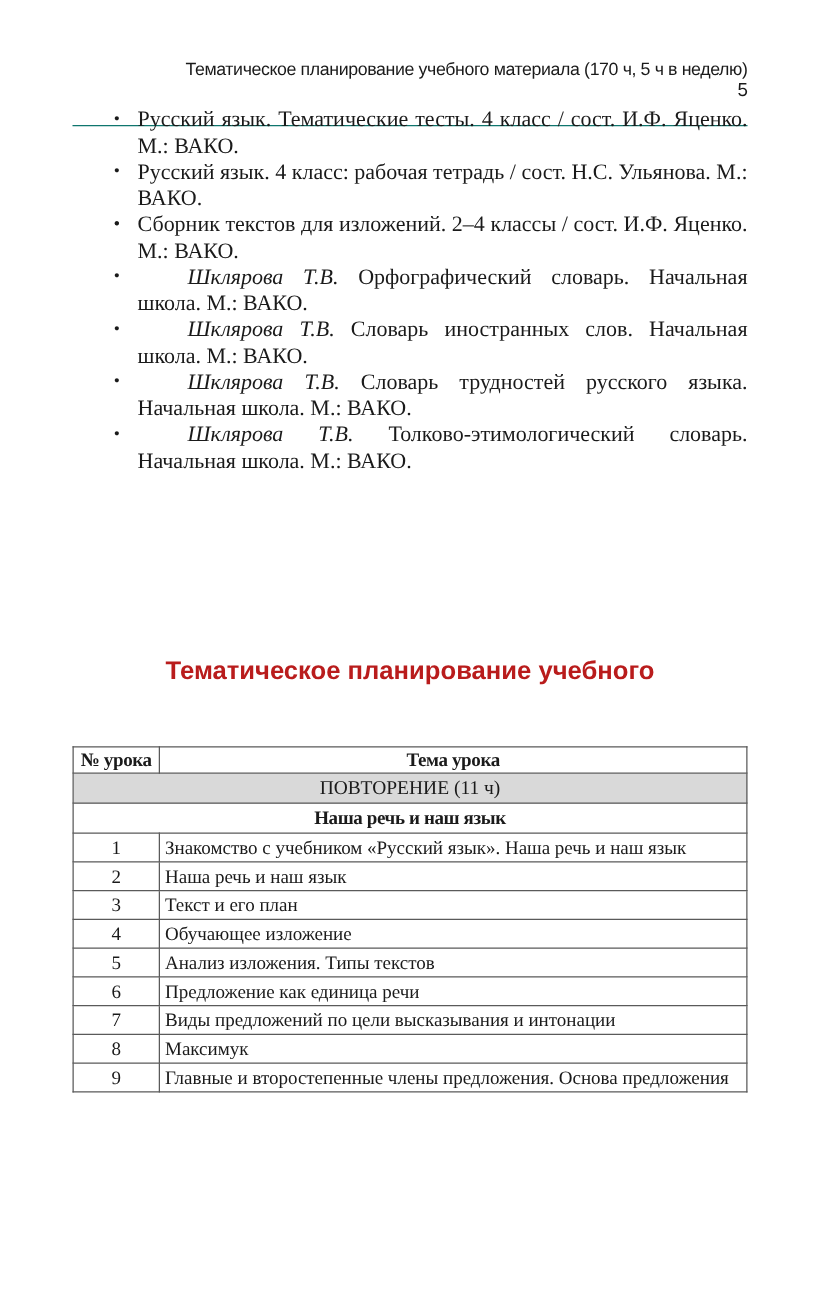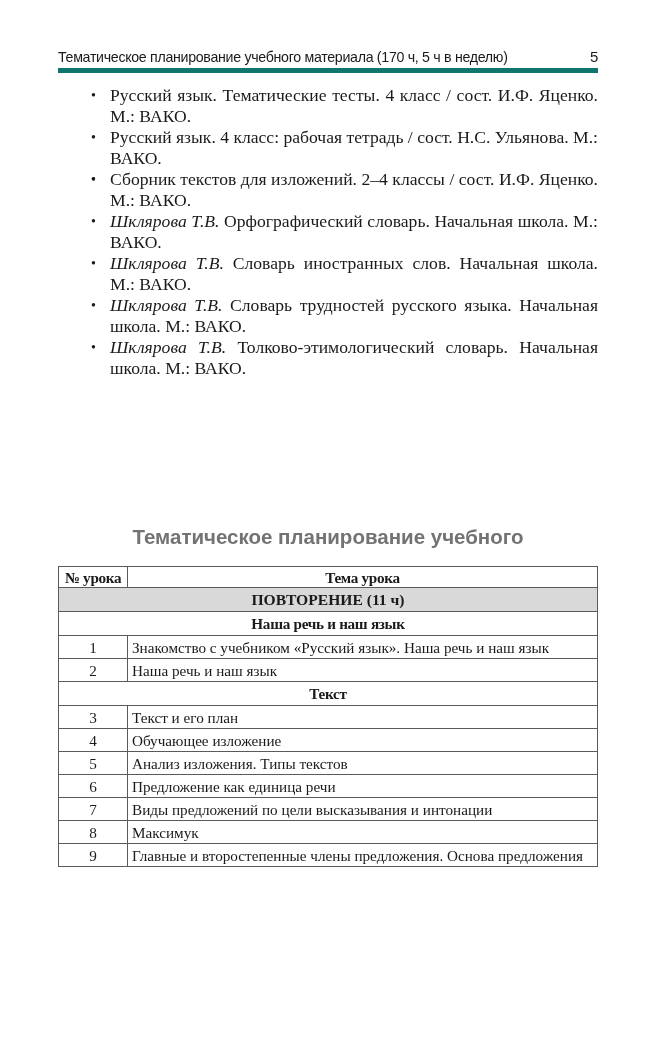--- a/index.html
+++ b/index.html
@@ -6,63 +6,64 @@
   body {
     width: 655px; height: 1048px; position: relative; overflow: hidden;
     color: #1a1a1a;
     font-family: "Liberation Serif", "DejaVu Serif", serif;
   }
   .running-head {
     position: absolute; left: 58px; top: 48px; width: 540px;
     display: flex; justify-content: space-between; align-items: flex-end;
     font-family: "Liberation Sans", "DejaVu Sans", sans-serif;
     font-size: 14.2px; letter-spacing: -0.3px;
-    padding-bottom: 3px;
-    border-bottom: 5px solid #0f766e;
+    padding-bottom: 19px;
+    border-bottom: 1px solid #0f766e;
+    flex-direction: column;
   }
   .running-head .pg { font-size: 15px; }
   .bib {
     position: absolute; left: 58px; top: 85px; width: 540px;
     font-size: 17.6px; line-height: 21px;
   }
   .bib ul { list-style: none; margin: 0; padding: 0; }
   .bib li {
     position: relative; padding-left: 52px; padding-right: 0;
     text-align: justify; text-align-last: left;
   }
   .bib li .bullet {
     position: absolute; left: 33px; top: 0; font-size: 14px;
   }
-  .bib li i { font-style: italic; }
+  .bib li i { font-style: italic; margin-left: 40px; }
   .bib p {
     margin: 0; text-indent: 33px; text-align: justify;
   }
   .section-title {
     position: absolute; left: 58px; top: 523px; width: 540px;
     text-align: center;
     font-family: "Liberation Sans", "DejaVu Sans", sans-serif;
     font-weight: bold; font-size: 20.5px; line-height: 27px;
-    color: #737373;
+    color: #b91c1c;
   }
   table.plan {
-    position: absolute; left: 58px; top: 566px; width: 540px;
+    position: absolute; left: 58px; top: 597px; width: 540px;
     border-collapse: collapse;
     font-size: 15.2px;
   }
   table.plan td, table.plan th {
     border: 1px solid #5a5a5a;
     padding: 2px 4px 1px 4px;
     line-height: 17px;
     vertical-align: top;
   }
   table.plan th { font-weight: bold; text-align: center; letter-spacing: -0.3px; }
   table.plan th.num { width: 64px; padding: 2px 2px 1px 2px; }
   table.plan td.num { text-align: center; }
   table.plan tr.section td {
-    background: #d9d9d9; text-align: center; font-weight: bold; font-size: 15.6px;
+    background: #d9d9d9; text-align: center; font-weight: normal; font-size: 15.6px;
     padding: 3px 4px 3px 4px;
   }
   table.plan tr.subsection td {
     text-align: center; font-weight: bold; letter-spacing: -0.3px;
     padding: 3px 4px 3px 4px;
   }
   table.plan tr.lesson td { padding-top: 3px; padding-bottom: 2px; }
 </style>
 </head>
 <body>
@@ -104,23 +105,20 @@
   </tr>
   <tr class="lesson">
     <td class="num">1</td>
     <td>Знакомство с учебником «Русский язык». Наша речь и наш язык</td>
   </tr>
   <tr class="lesson">
     <td class="num">2</td>
     <td>Наша речь и наш язык</td>
   </tr>
 
-  <tr class="subsection">
-    <td colspan="2">Текст</td>
-  </tr>
   <tr class="lesson">
     <td class="num">3</td>
     <td>Текст и его план</td>
   </tr>
   <tr class="lesson">
     <td class="num">4</td>
     <td>Обучающее изложение</td>
   </tr>
   <tr class="lesson">
     <td class="num">5</td>

